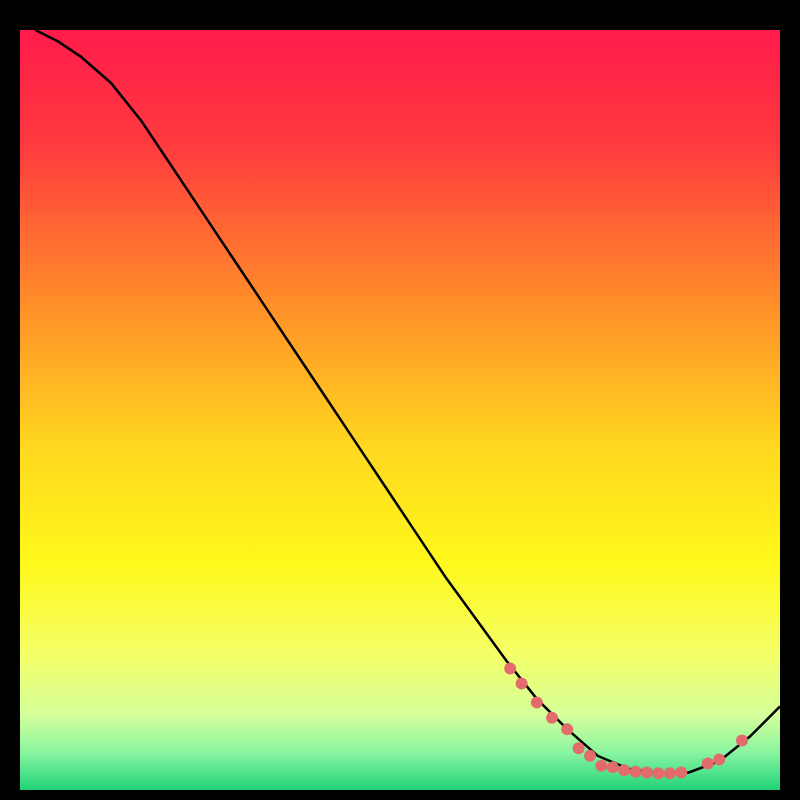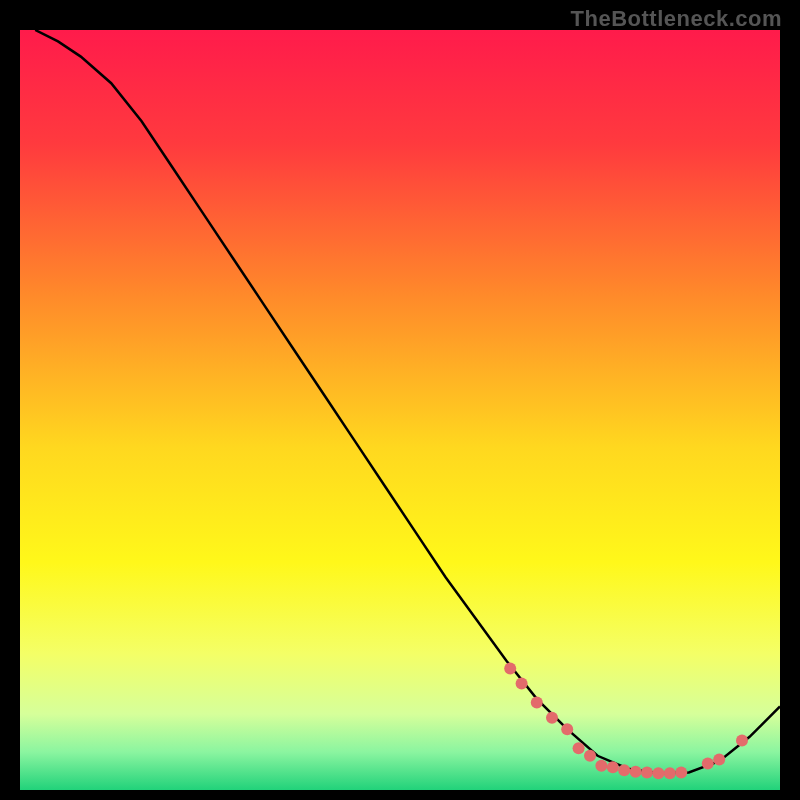--- a/index.html
+++ b/index.html
@@ -35,21 +35,20 @@
     top: 0;
     width: 760px;
     height: 760px;
   }
   svg { display: block; }
 </style>
 </head>
 <body>
 
 <div class="outer">
-  <div class="watermark">TheBottleneck.com</div>
   <div class="plot-frame">
     <svg class="plot-area" width="760" height="760" viewBox="0 0 760 760" preserveAspectRatio="none">
       <defs>
         <linearGradient id="bg-grad" x1="0" y1="0" x2="0" y2="1">
             <stop offset="0%" stop-color="#ff1b4b"></stop>
             <stop offset="15%" stop-color="#ff3a3e"></stop>
             <stop offset="35%" stop-color="#ff8a2a"></stop>
             <stop offset="55.00000000000001%" stop-color="#ffd81f"></stop>
             <stop offset="70%" stop-color="#fff81a"></stop>
             <stop offset="82%" stop-color="#f4ff66"></stop>

